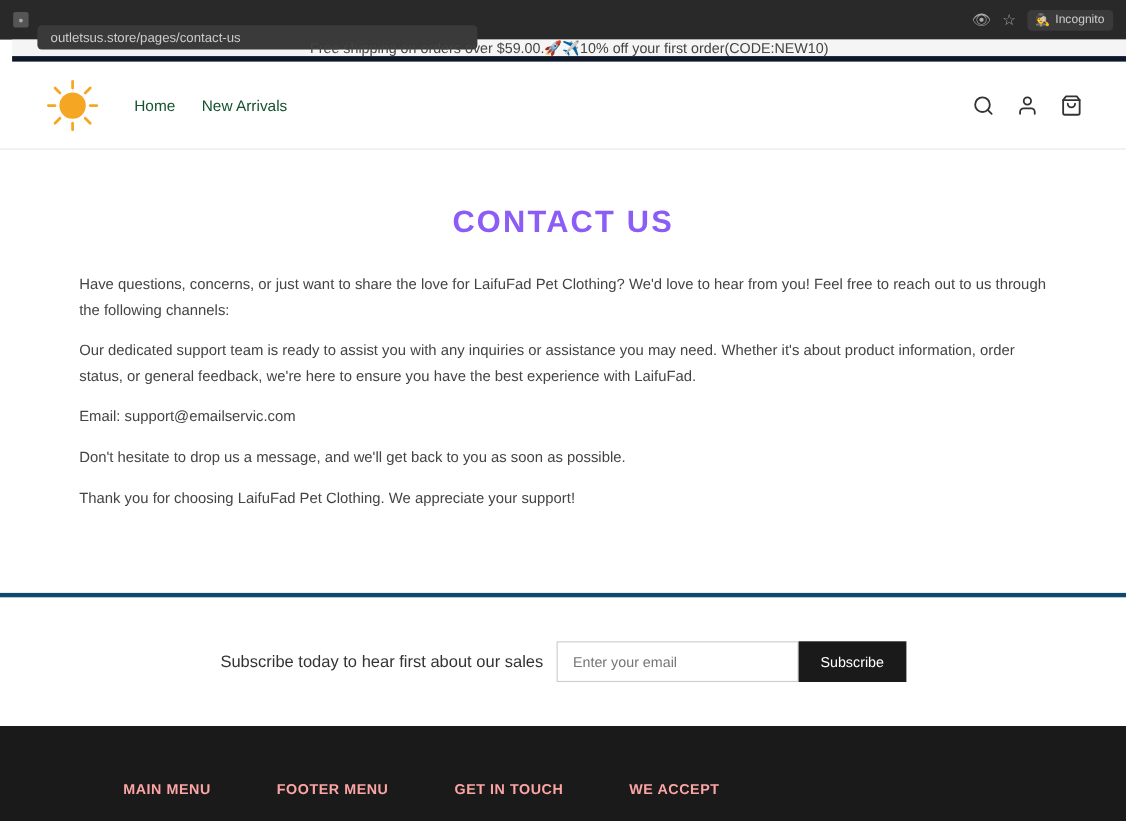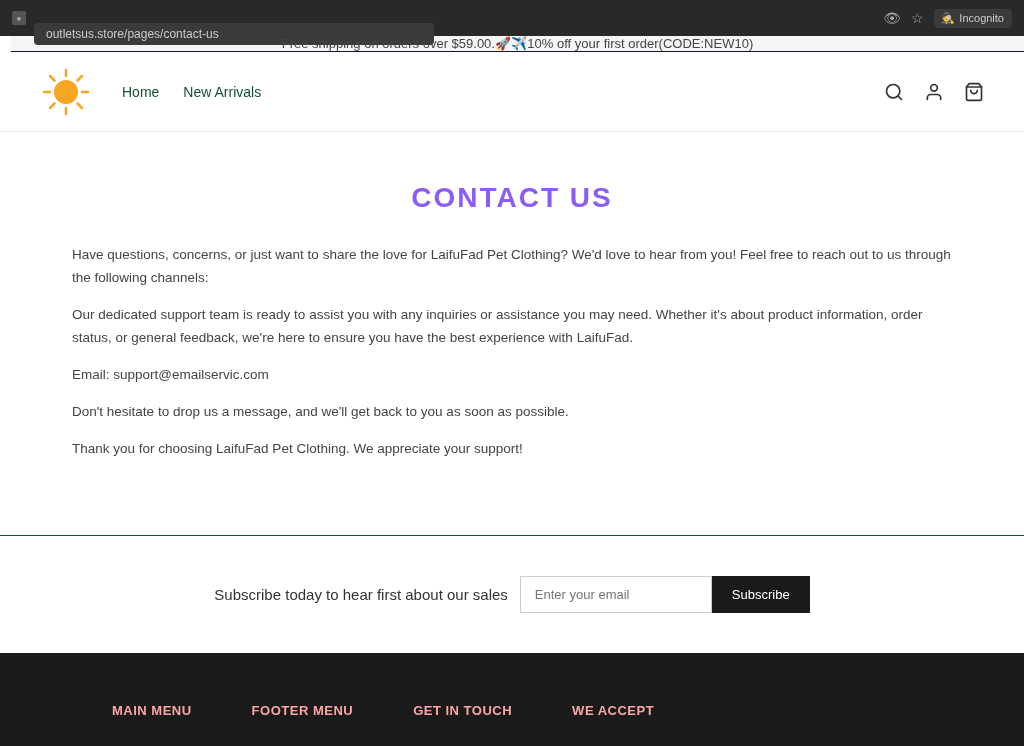--- a/index.html
+++ b/index.html
@@ -57,21 +57,21 @@
       align-items: center;
       gap: 4px;
     }
 
     
     .announcement-bar {
       background: #f5f5f5;
       text-align: center;
       font-size: 13px;
       color: #444;
-      border-bottom: 1px solid #0f172a;
+      border-bottom: 5px solid #0f172a;
       margin-left: 11px;
     }
 
     
     .site-header {
       display: flex;
       align-items: center;
       padding: 0 40px;
       height: 80px;
       border-bottom: 1px solid #e8e8e8;
@@ -128,42 +128,42 @@
     .contact-text {
       font-size: 13.5px;
       line-height: 1.7;
       color: #444;
       margin-bottom: 14px;
     }
 
     
     .subscribe-section {
       background: #fff;
-      border-top: 1px solid #0c4a6e;
+      border-top: 4px solid #0c4a6e;
       padding: 40px 20px;
       display: flex;
       align-items: center;
       justify-content: center;
       gap: 12px;
       flex-wrap: wrap;
     }
     .subscribe-label {
       font-size: 15px;
       color: #333;
       font-weight: 400;
     }
     .subscribe-form {
       display: flex;
       gap: 0;
     }
     .subscribe-input {
       border: 1px solid #ccc;
       padding: 10px 14px;
       font-size: 13px;
-      width: 192px;
+      width: 220px;
       outline: none;
     }
     .subscribe-btn {
       background: #1a1a1a;
       color: #fff;
       border: none;
       padding: 10px 20px;
       font-size: 13px;
       cursor: pointer;
       font-weight: 500;

